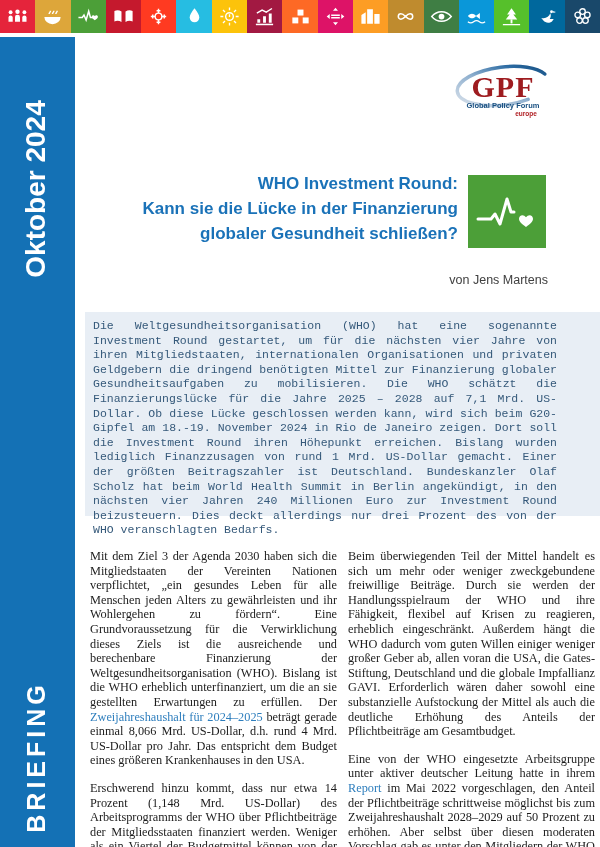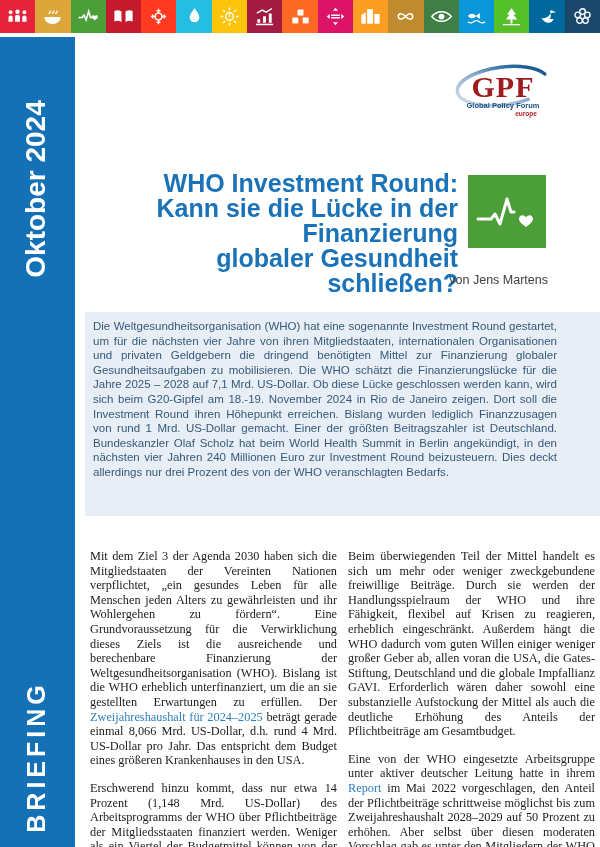--- a/index.html
+++ b/index.html
@@ -19,30 +19,30 @@
     position:absolute; left:36px; color:#fff; font-weight:bold; white-space:nowrap;
     transform:translate(-50%,-50%) rotate(-90deg);
   }
   .label-date { top:152px; font-size:28px; }
   .label-briefing { top:720px; font-size:25px; letter-spacing:4px; }
   
   .logo { position:absolute; left:453px; top:58px; width:105px; height:70px; }
   
   .title-block {
     position:absolute; left:90px; top:171px; width:368px; text-align:right;
-    color:var(--title,#1a72b8); font-weight:bold; font-size:25px; line-height:25px;
+    color:var(--title,#1a72b8); font-weight:bold; font-size:17px; line-height:25px;
   }
   .header-icon { position:absolute; left:468px; top:175px; width:78px; height:73px; background:var(--health-icon,#4C9F38); }
   .header-icon svg { width:78px; height:73px; display:block; }
   .byline { position:absolute; top:273px; right:52px; font-size:12.5px; color:#404040; }
   
   .intro-box {
     position:absolute; left:85px; top:312px; width:515px; height:204px;
     background:var(--intro-bg,#e8eef5); color:var(--intro-text,#35597a);
-    padding:7px 43px 6px 8px; font-size:11.5px; line-height:14.6px; text-align:justify;
+    padding:7px 43px 6px 8px; font-size:11.5px; line-height:14.6px; text-align:justify;font-family:Liberation Mono, monospace;
   }
   .intro-box p { margin:0 0 9px 0; }
   
   .col {
     position:absolute; top:549px; width:247px;
     font-family:"Liberation Serif", serif; font-size:12.3px; line-height:14.6px;
     text-align:justify; color:#1c1c1c; hyphens:auto; -webkit-hyphens:auto;
   }
   .col-1 { left:90px; }
   .col-2 { left:348px; }

